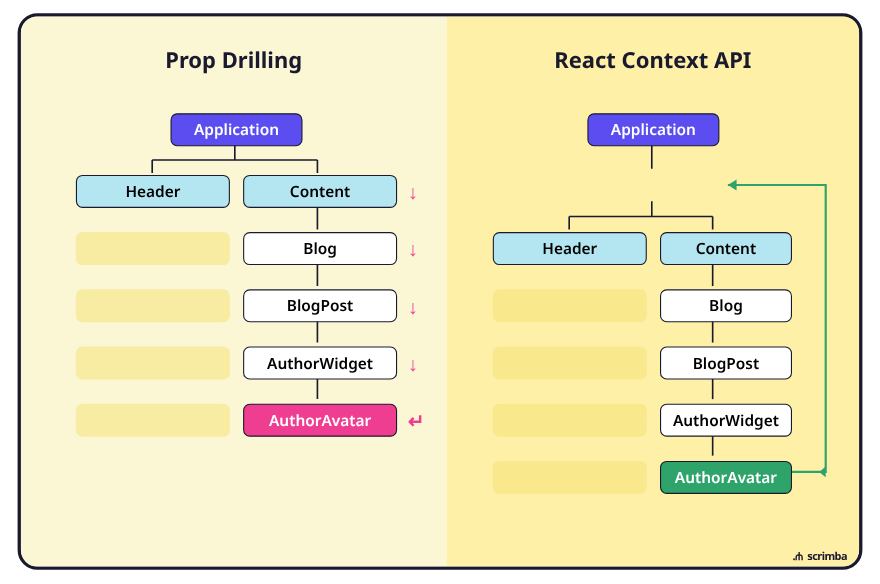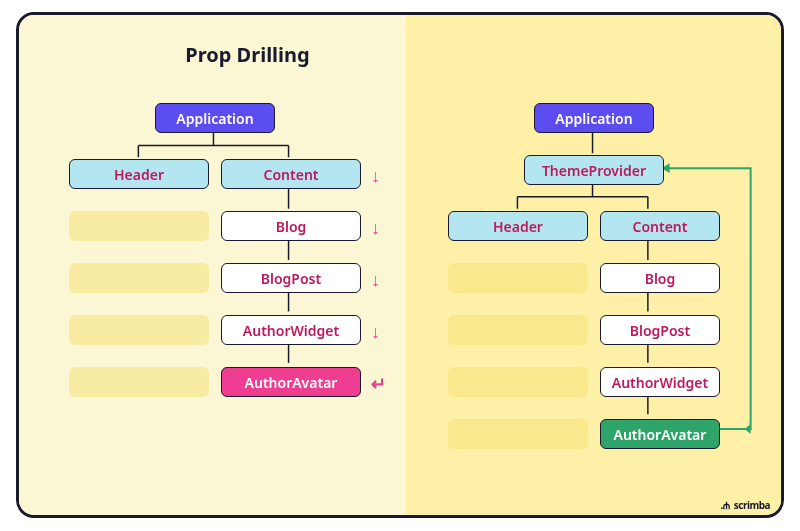--- a/index.html
+++ b/index.html
@@ -17,21 +17,20 @@
     width: 768px;
     height: 506px;
     border: 3px solid #1a1a2e;
     border-radius: 18px;
     overflow: hidden;
     display: flex;
   }
   .half {
     position: relative;
     height: 100%;
-    padding-left: 35px;
   }
   .left-half { width: 390px; background: #fbf6d4; }
   .right-half { width: 378px; background: #fef0a7; }
   .title {
     position: absolute;
     top: 26px;
     width: 100%;
     text-align: center;
     font-size: 20px;
     font-weight: 700;
@@ -40,21 +39,21 @@
   .node {
     position: absolute;
     height: 30px;
     border: 1.5px solid #1a1a2e;
     border-radius: 6px;
     display: flex;
     align-items: center;
     justify-content: center;
     font-size: 14px;
     font-weight: 600;
-    color: #be185d;
+    color: #000000;
     background: #fff;
   }
   .node.purple { background: #5b4def; color: #ffffff; }
   .node.cyan { background: #b4e6f1; }
   .node.pink { background: #ef3e91; color: #fff; }
   .node.green { background: #2ea36a; color: #fff; }
   .placeholder {
     position: absolute;
     height: 30px;
     width: 140px;
@@ -126,20 +125,21 @@
     <div class="placeholder" style="left:50px;top:352px;"></div>
 
     <span class="arrow" style="left:352px;top:148px;">↓</span>
     <span class="arrow" style="left:352px;top:200px;">↓</span>
     <span class="arrow" style="left:352px;top:252px;">↓</span>
     <span class="arrow" style="left:352px;top:304px;">↓</span>
     <span class="arrow" style="left:352px;top:356px;">↵</span>
   </div>
 
   <div class="half right-half">
+    <div class="title">React Context API</div>
 
     <svg class="wires" viewBox="0 0 378 506">
       <g stroke="#1a1a2e" stroke-width="1.5" fill="none">
 
         <path d="M188 118 V140"></path>
 
         <path d="M188 170 V184 H112 M188 184 H244"></path>
         <path d="M112 184 V196"></path>
         <path d="M244 184 V196"></path>
 
@@ -153,21 +153,20 @@
       </g>
 
       <g stroke="#2ea36a" stroke-width="2" fill="none">
         <path d="M314 419 H348 V155 H258"></path>
         <polygon points="258,155 266,150 266,160" fill="#2ea36a" stroke="none"></polygon>
         <polygon points="348,419 342,414 342,424" fill="#2ea36a" stroke="none" transform="rotate(180 345 419)"></polygon>
       </g>
     </svg>
 
     <div class="node purple" style="left:128px;top:88px;width:120px;">Application</div>
-    <div class="node cyan" style="left:118px;top:140px;width:140px;">ThemeProvider</div>
     <div class="node cyan" style="left:42px; top:196px;width:140px;">Header</div>
     <div class="node cyan" style="left:194px;top:196px;width:120px;">Content</div>
     <div class="node" style="left:194px;top:248px;width:120px;">Blog</div>
     <div class="node" style="left:194px;top:300px;width:120px;">BlogPost</div>
     <div class="node" style="left:194px;top:352px;width:120px;">AuthorWidget</div>
     <div class="node green" style="left:194px;top:404px;width:120px;">AuthorAvatar</div>
 
     <div class="placeholder" style="left:42px;top:248px;"></div>
     <div class="placeholder" style="left:42px;top:300px;"></div>
     <div class="placeholder" style="left:42px;top:352px;"></div>

